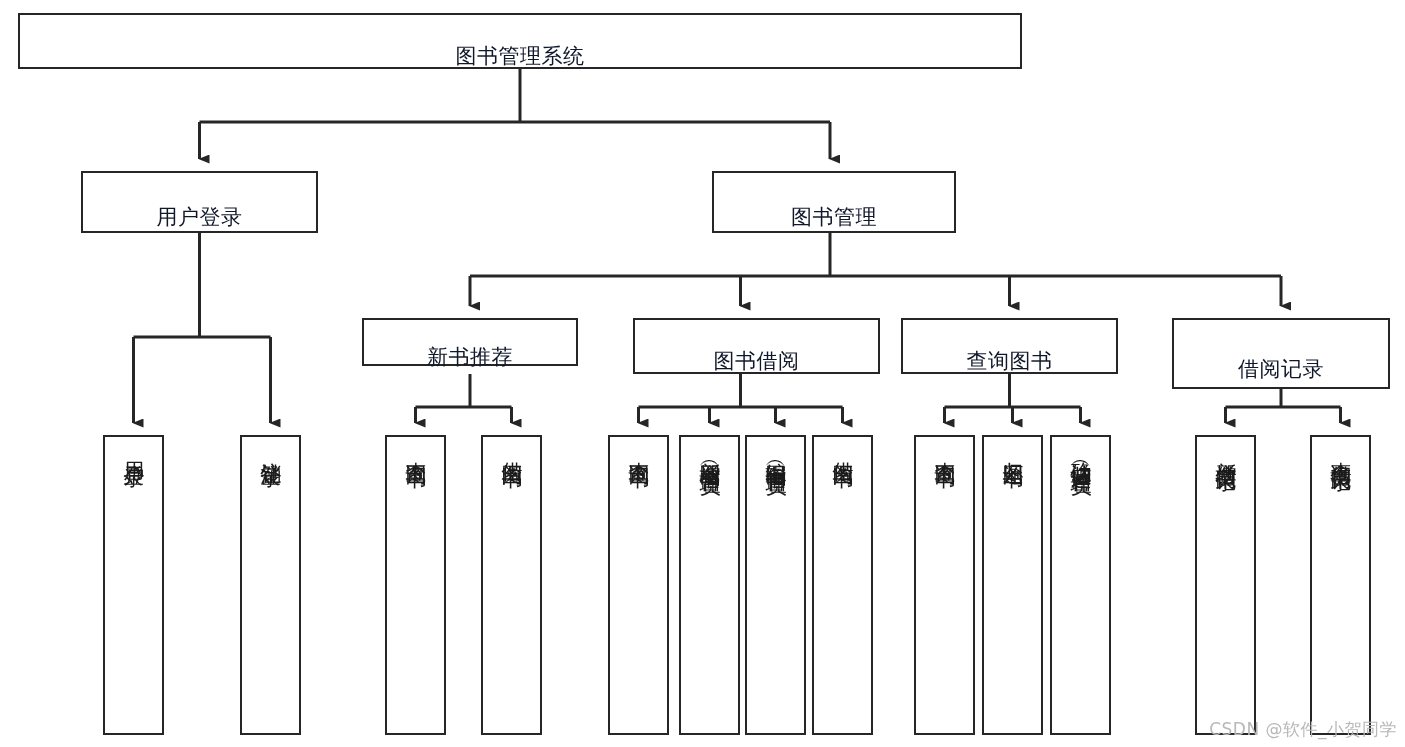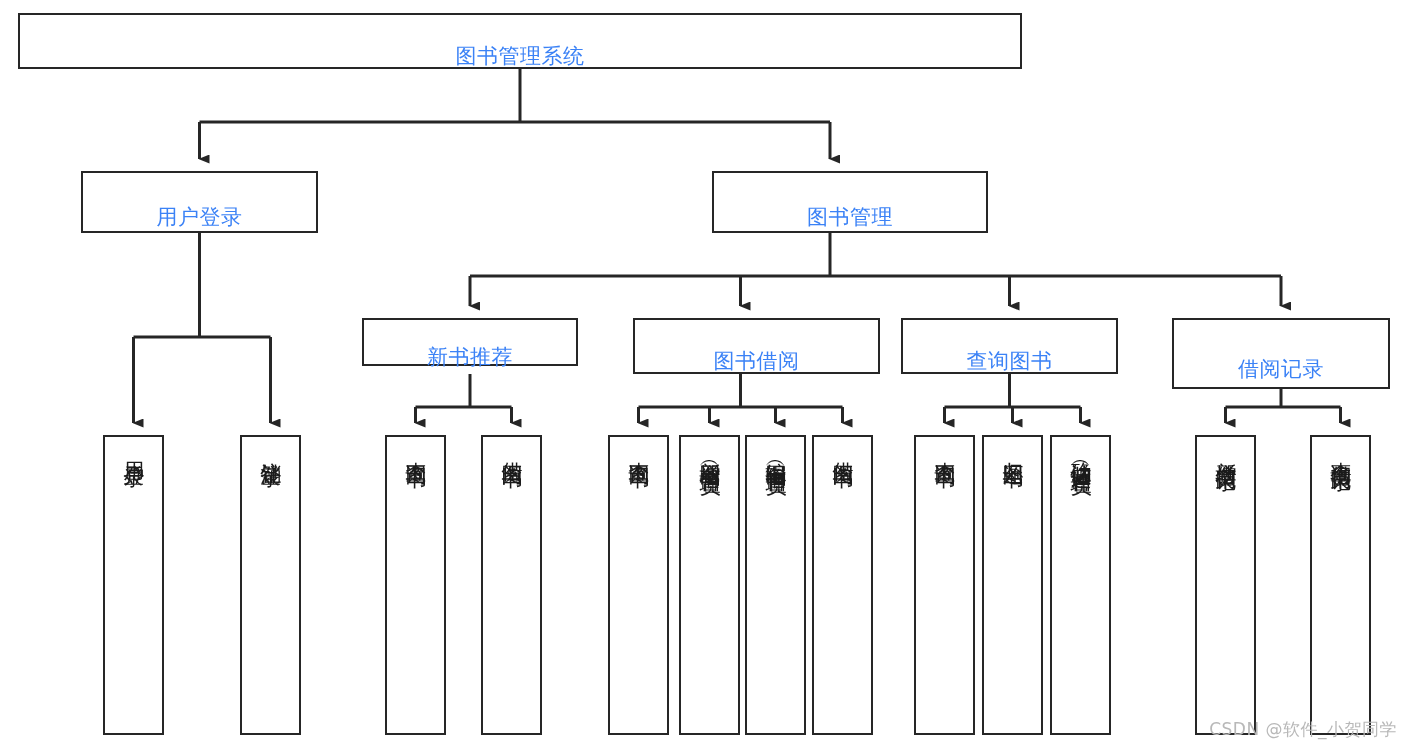--- a/index.html
+++ b/index.html
@@ -25,21 +25,21 @@
     position: absolute;
     box-sizing: border-box;
     border: 2.5px solid #262626;
     background: #ffffff;
     display: flex;
     align-items: center;
     justify-content: center;
   }
   .node-label-h {
     font-size: 21px;
-    color: #3b82f6;
+    color: #0f172a;
     letter-spacing: 0.5px;
     line-height: 1.1;
     white-space: nowrap;
     margin-top: 32px;
   }
   .node-box.vertical {
     align-items: flex-start;
     justify-content: center;
     padding-top: 8px;
   }
@@ -119,21 +119,21 @@
       </g>
   </svg>
 
   <div id="node-layer">
       <div class="node-box" style="left: 18px; top: 13px; width: 1004px; height: 56px;">
         <span class="node-label-h">图书管理系统</span>
       </div>
       <div class="node-box" style="left: 81px; top: 171px; width: 237px; height: 62px;">
         <span class="node-label-h">用户登录</span>
       </div>
-      <div class="node-box" style="left: 712px; top: 171px; width: 276px; height: 62px;">
+      <div class="node-box" style="left: 712px; top: 171px; width: 244px; height: 62px;">
         <span class="node-label-h">图书管理</span>
       </div>
       <div class="node-box" style="left: 362px; top: 318px; width: 216px; height: 48px; justify-content: center;">
         <span class="node-label-h">新书推荐</span>
       </div>
       <div class="node-box" style="left: 633px; top: 318px; width: 247px; height: 56px;">
         <span class="node-label-h">图书借阅</span>
       </div>
       <div class="node-box" style="left: 901px; top: 318px; width: 217px; height: 56px;">
         <span class="node-label-h">查询图书</span>

